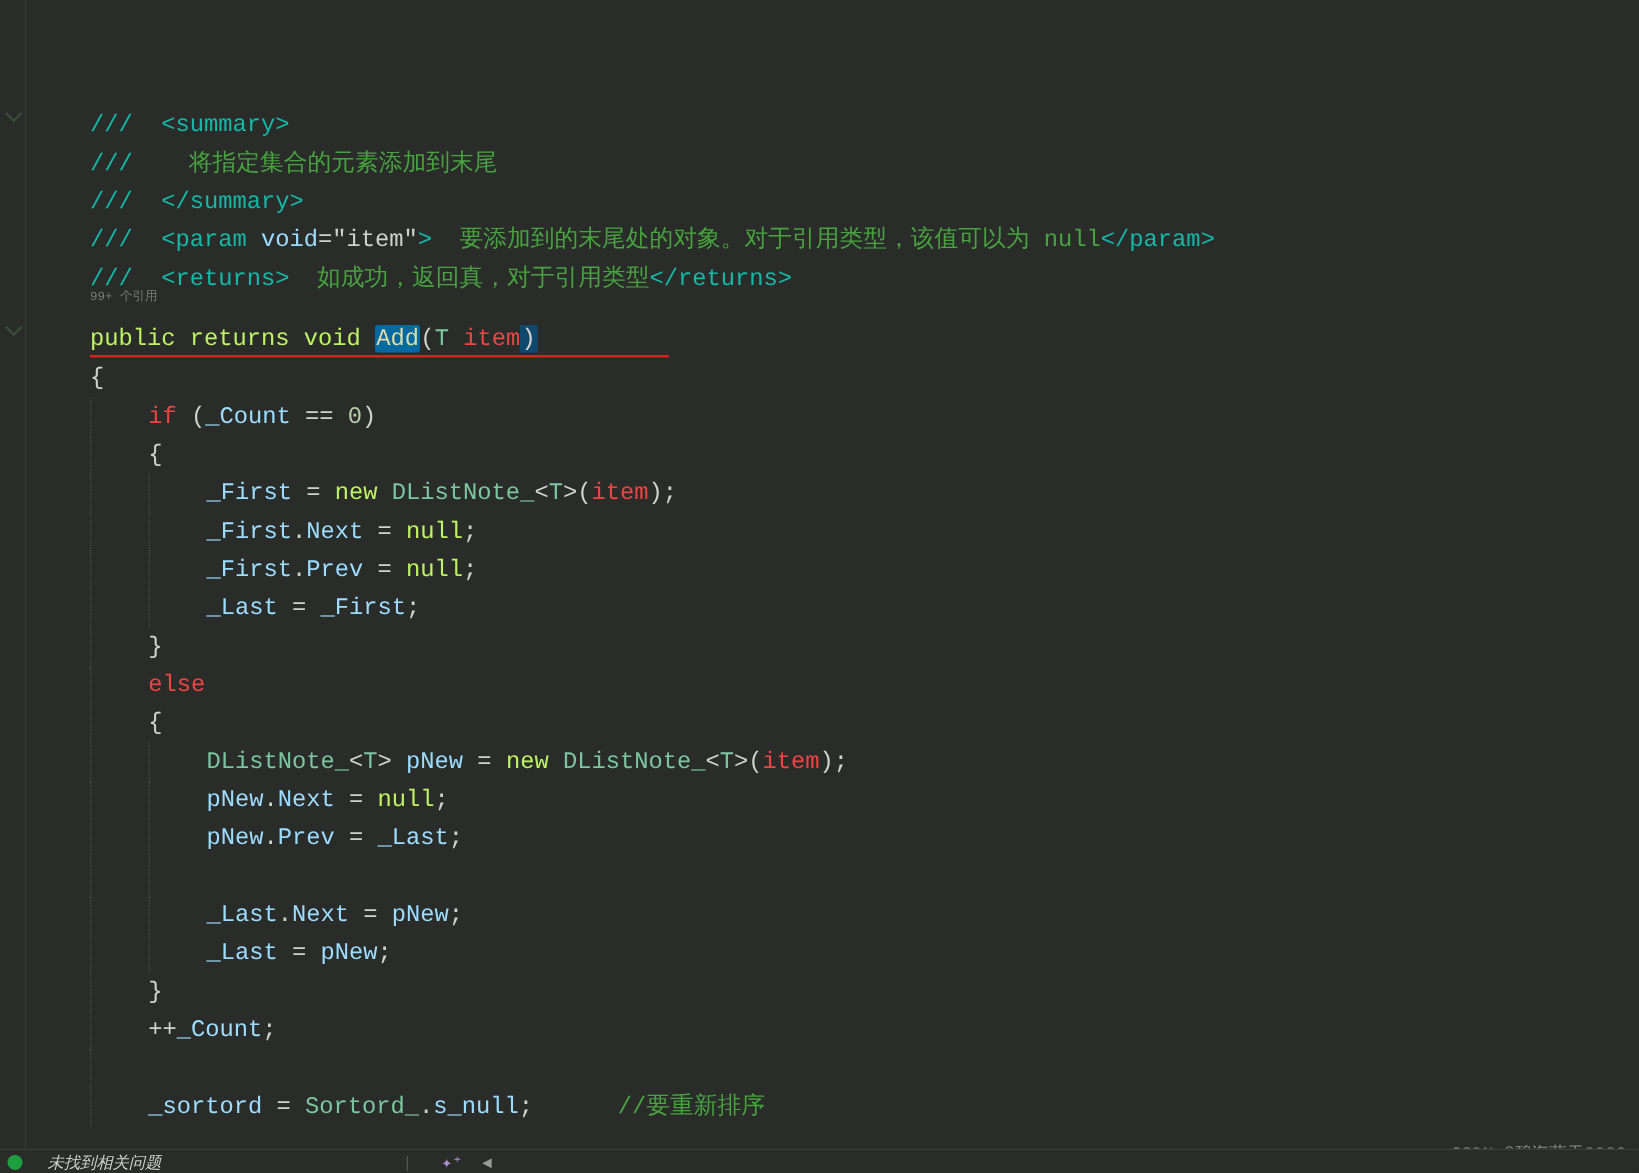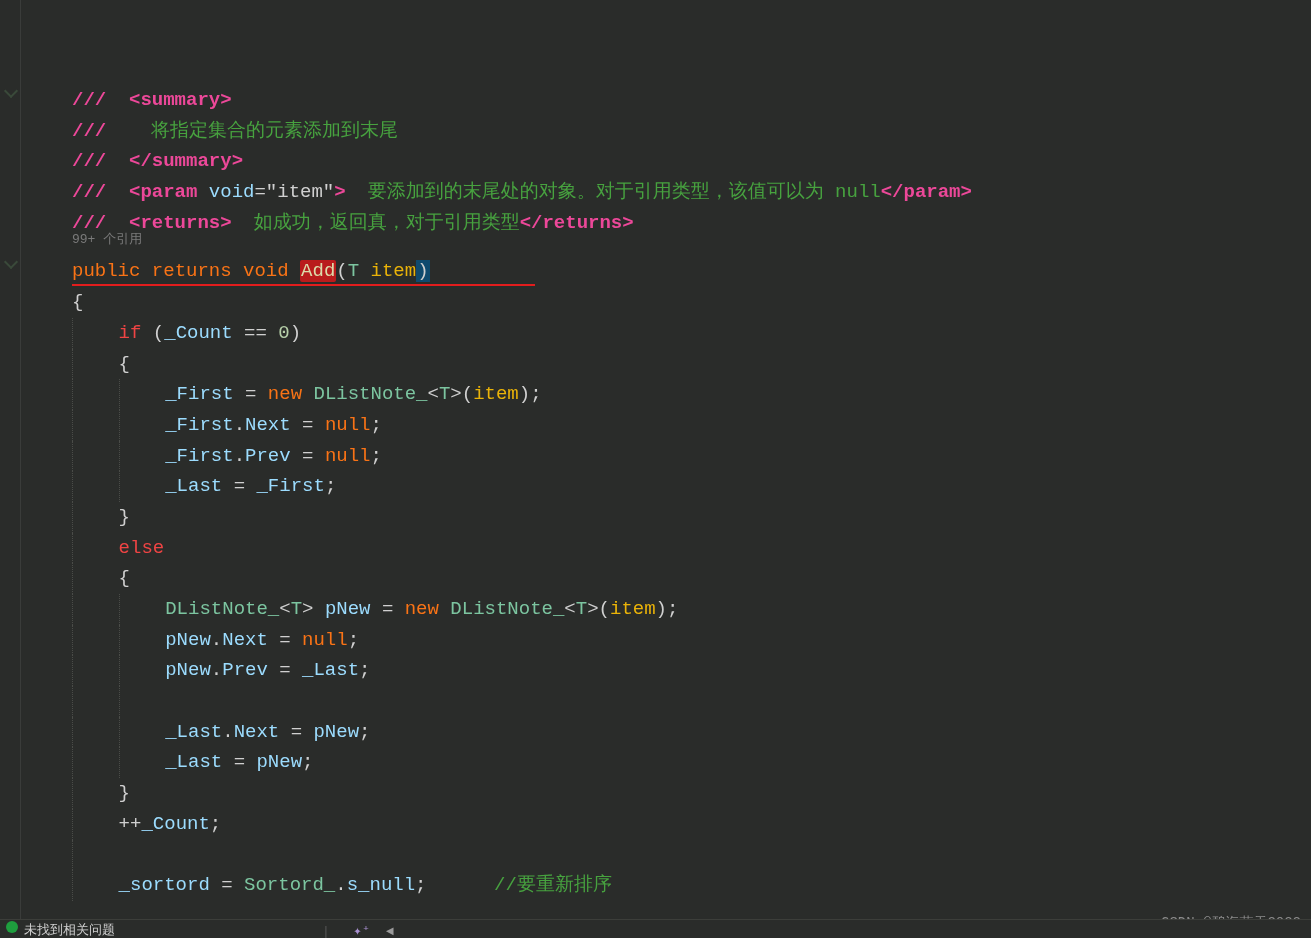--- a/index.html
+++ b/index.html
@@ -6,37 +6,37 @@
     font-family:Consolas,'Courier New',monospace;font-size:19px;}
   .editor{position:absolute;left:0;top:0;right:0;bottom:0;background:#2a2c2a;}
   .gutter{position:absolute;left:0;top:0;width:20px;height:100%;background:#2a2c2a;
     border-right:1px solid #3a3c3a;}
   .gutter .tick{position:absolute;left:6px;width:8px;height:8px;border-right:2px solid #3a4a3a;
     border-bottom:2px solid #3a4a3a;transform:rotate(45deg);}
   .code{position:absolute;left:22px;top:0;right:0;bottom:0;padding-top:85px;}
   .line{white-space:pre;height:30.7px;line-height:30.7px;color:#d6d6d6;}
   .line .lead{display:inline-block;width:50px;}
   .indent-guide{display:inline-block;border-left:1px dotted #4a4c48;height:30.7px;vertical-align:top;}
-  .c-xml{color:#ec4899;font-weight:bold;}
-  .c-kw{color:#f97316;}
+  .c-xml{color:#14b8a6;}
+  .c-kw{color:#bef264;}
   .c-kw2{color:#ef4444;}
   .c-type{color:#7cc5a0;}
   .c-var{color:#9cdcfe;}
-  .c-param{color:#eab308;}
+  .c-param{color:#ef4444;}
   .c-num{color:#b5cea8;}
   .c-txt{color:#d0d0d0;}
   .c-cm{color:#47a23f;margin-left:22px;}
-  .codelens{position:absolute;left:72px;top:230px;font-size:13px;color:#7a7a7a;}
-  .hl-id{background:#b91c1c;border-radius:2px;padding:0 1px;color:#dcdcaa;}
+  .codelens{position:absolute;left:72px;top:230px;font-size:10px;color:#7a7a7a;}
+  .hl-id{background:#0369a1;border-radius:2px;padding:0 1px;color:#dcdcaa;}
   .hl-paren{background:#0f4a6e;color:#d0d0d0;padding:0 1px;}
   .red-underline{position:absolute;left:72px;top:284px;height:2px;width:463px;background:#e21d1d;}
   .watermark{position:absolute;right:10px;bottom:6px;font-size:14px;color:#8c8c8c;background:transparent;}
   .statusbar{position:absolute;left:0;bottom:0;right:0;height:18px;background:#2a2c2a;
     border-top:1px solid #3c3e3a;color:#d0d0d0;font-size:13px;}
-  .statusbar .left{position:absolute;left:6px;bottom:-1px;display:flex;gap:6px;}
+  .statusbar .left{position:absolute;left:6px;bottom:-1px;display:flex;align-items:center;gap:20px;font-style:italic;}
   .status-dot{width:12px;height:12px;border-radius:50%;background:#1e9e3e;display:inline-block;}
   .statusbar .mid{position:absolute;left:322px;bottom:-1px;color:#9a9a9a;}
   .sparkle{display:inline-block;color:#a890d0;font-size:14px;margin-right:8px;}
   .arrow{display:inline-block;color:#9a9a9a;font-size:13px;}
 </style>
 </head>
 <body>
 
 <div class="editor">
   <div class="gutter">

